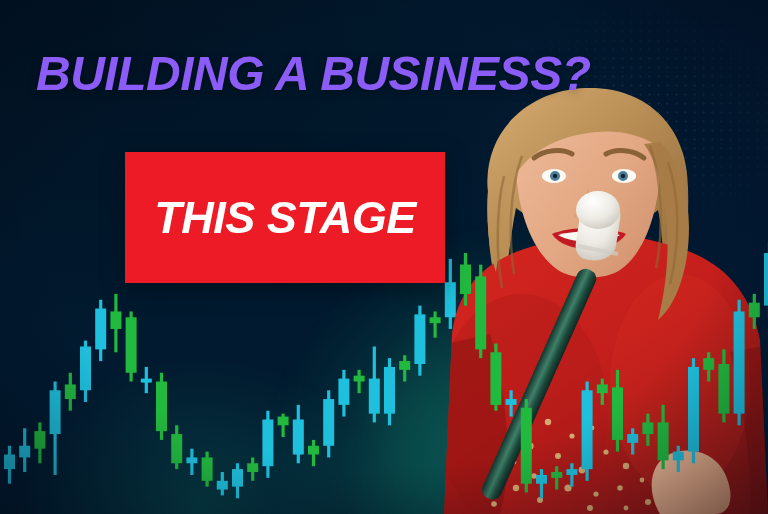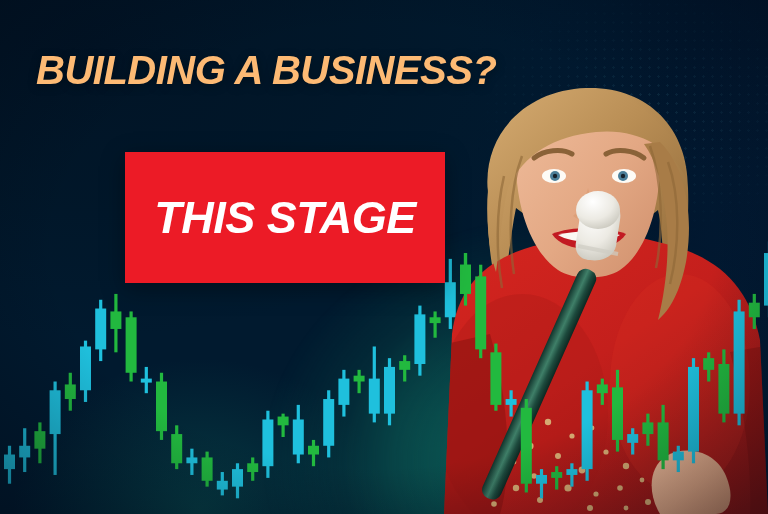--- a/index.html
+++ b/index.html
@@ -51,23 +51,23 @@
   
   #chart{position:absolute;left:0;bottom:0;width:768px;height:300px;}
   #chart-front{position:absolute;left:455px;bottom:0;width:313px;height:300px;}
 
   
   .person{position:absolute;left:430px;bottom:0;width:338px;height:430px;}
 
   
   .headline{
     position:absolute;left:36px;top:50px;
-    font-size:40px;line-height:1;font-weight:bold;font-style:italic;
+    font-size:48px;line-height:1;font-weight:bold;font-style:italic;
     letter-spacing:-.5px;
-    color:#fdba74;
+    color:#8b5cf6;
     white-space:nowrap;
     text-shadow:0 2px 10px rgba(0,0,0,.35);
   }
   .redbox{
     position:absolute;left:125px;top:152px;width:320px;height:131px;
     background:#ec1b26;
     box-shadow:0 6px 22px rgba(0,0,0,.35);
     display:flex;flex-direction:column;align-items:center;justify-content:center;
   }
   .redbox-line{

